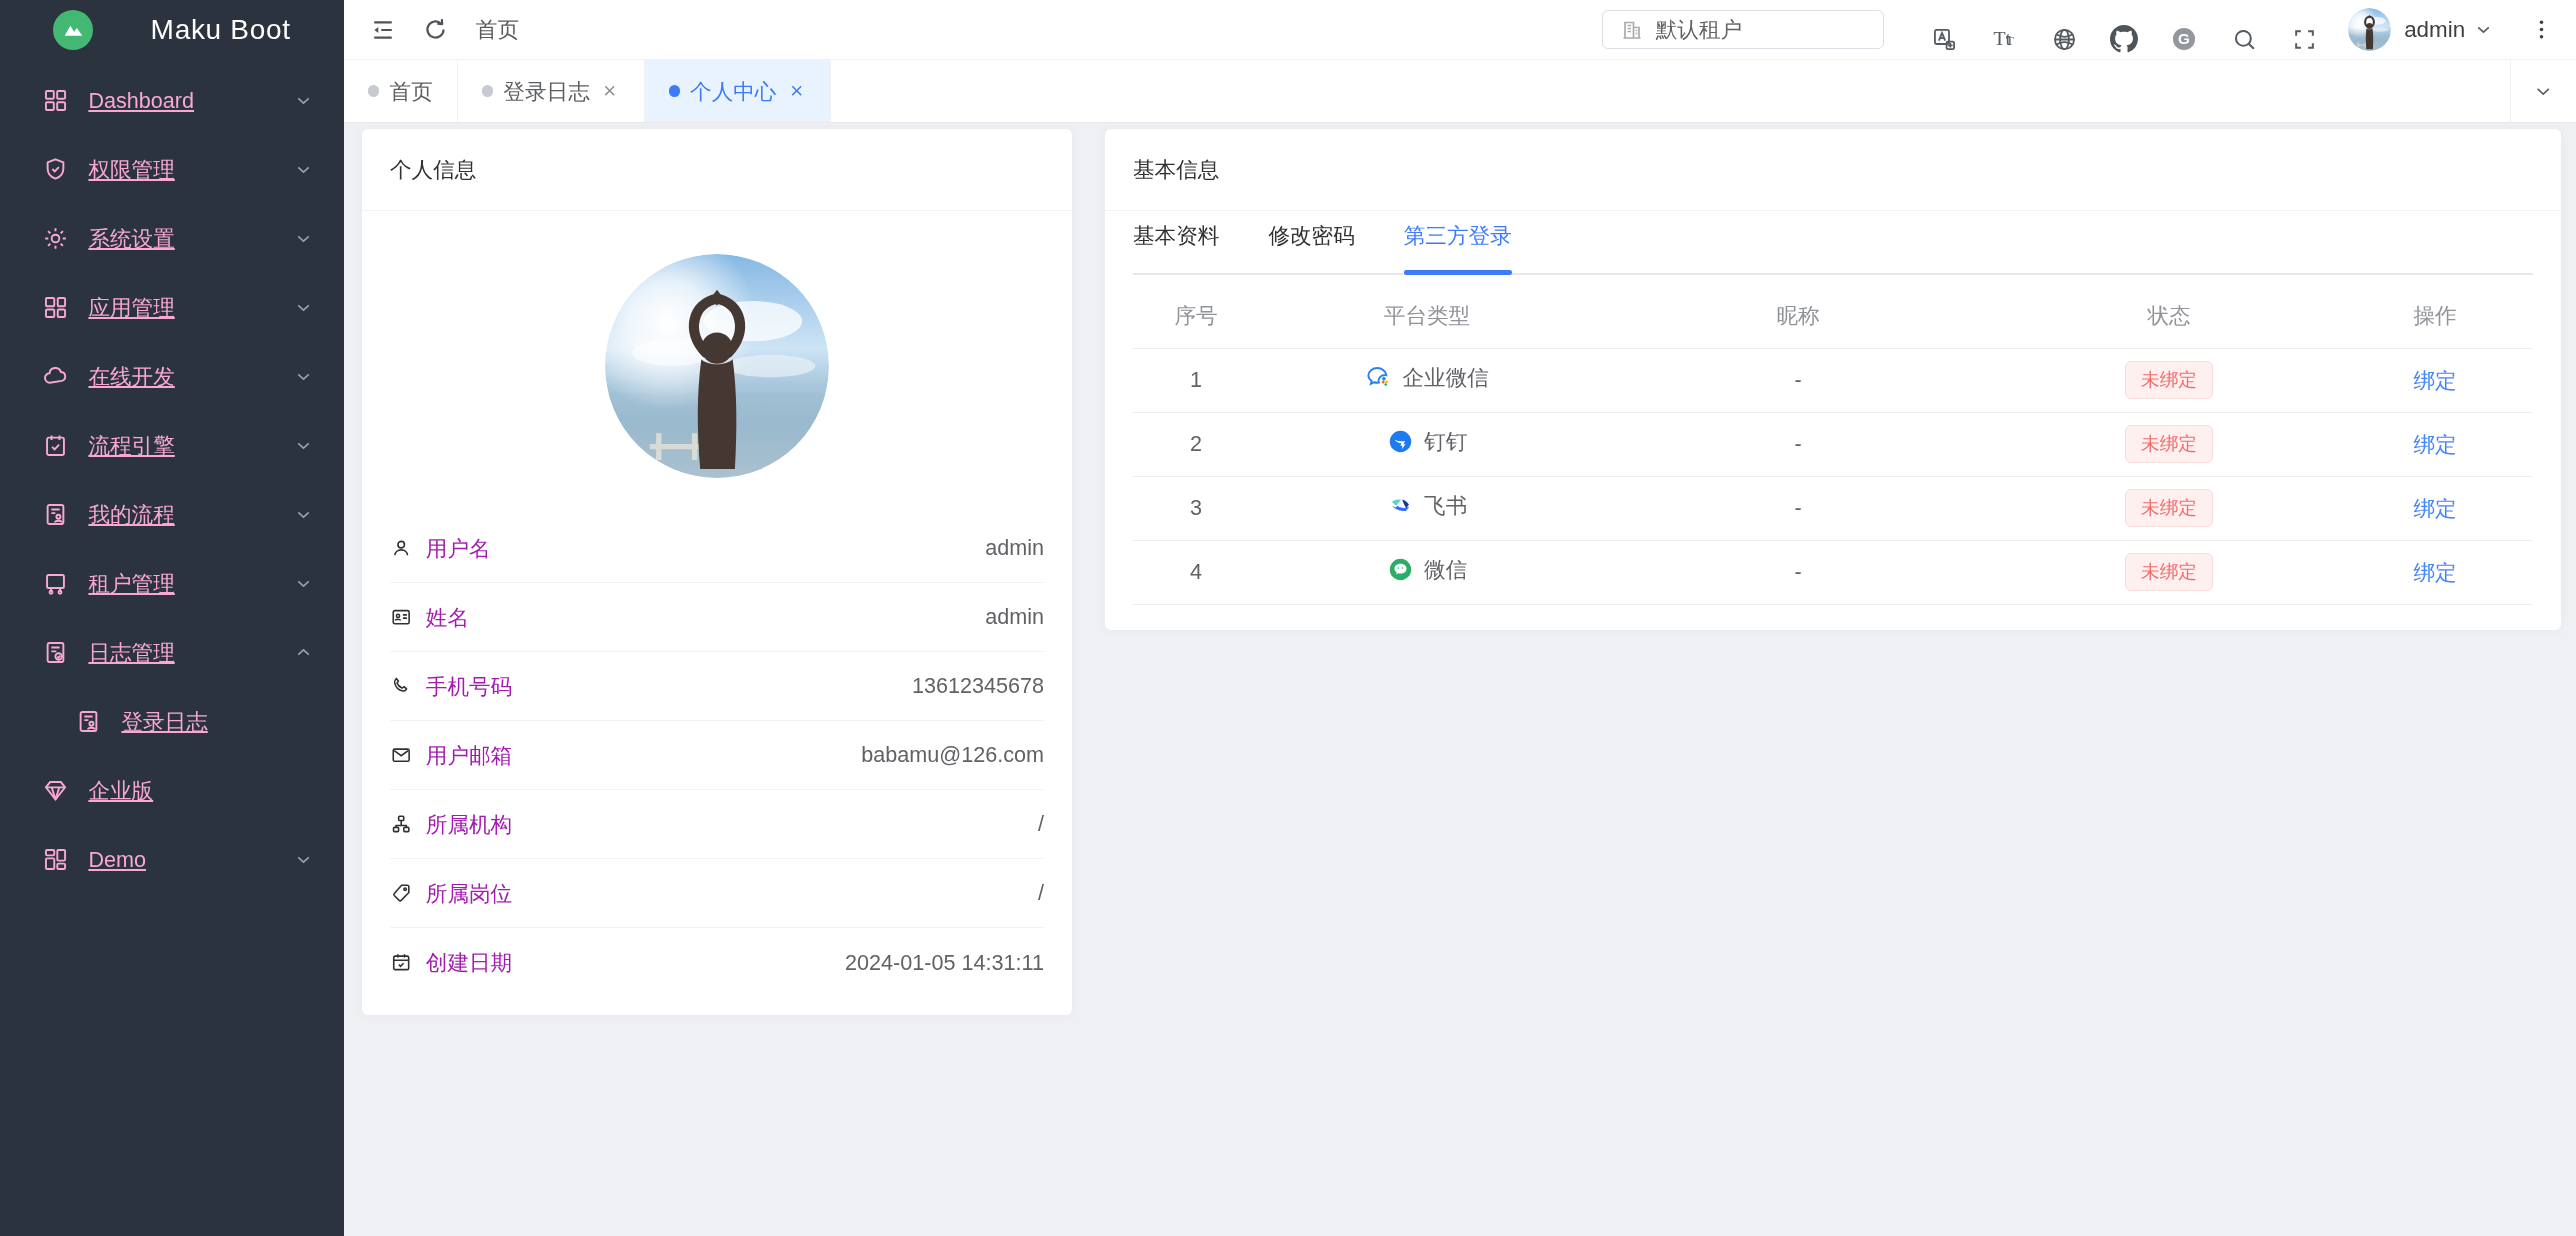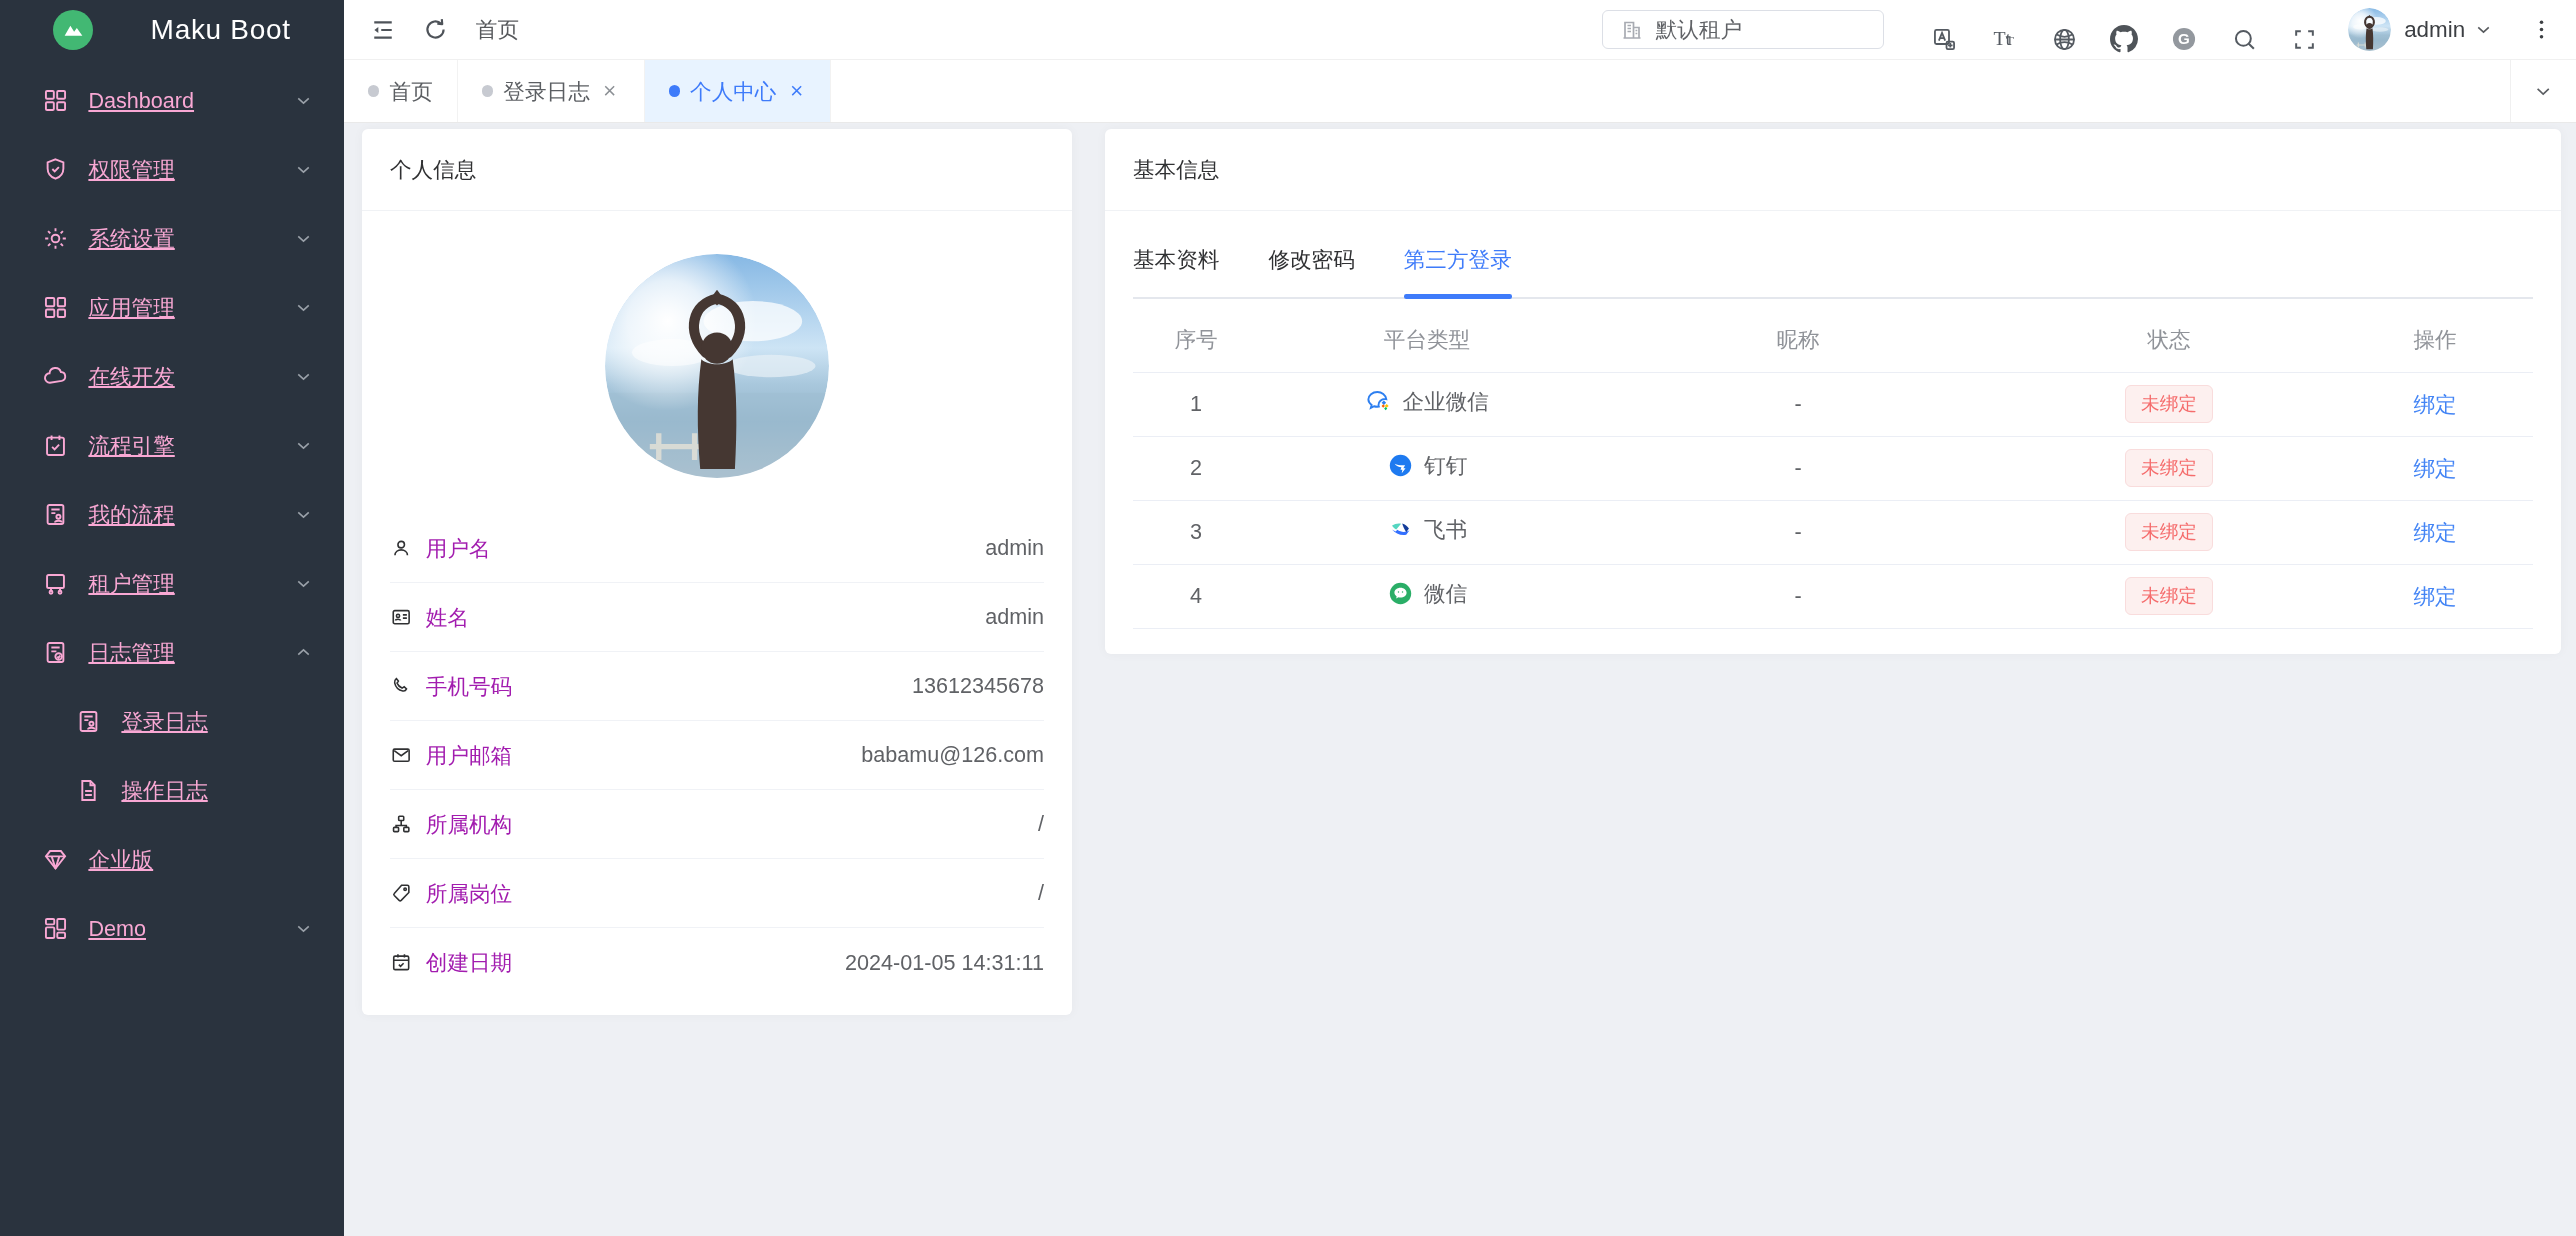--- a/index.html
+++ b/index.html
@@ -56,21 +56,21 @@
   .avatar-lg { width:224px; height:224px; border-radius:50%; overflow:hidden; }
   .fields { padding:0 28px 18px; }
   .field-row { height:69px; display:flex; align-items:center; justify-content:space-between; border-bottom:1.5px solid #f0f2f6; font-size:21.6px; }
   .field-row:last-child { border-bottom:none; }
   .field-label { display:flex; align-items:center; gap:13.4px; color:#a21caf; }
   .field-label .ficon { width:22.4px; height:22.4px; color:#303133; }
   .field-value { color:#606266; }
 
   .info-card { flex:1; min-width:0; }
   .info-body { padding:10.4px 28px 25px; }
-  .ep-tabs { margin-top:24px; display:flex; gap:49px; border-bottom:2.2px solid #e4e7ed; }
+  .ep-tabs { display:flex; gap:49px; border-bottom:2.2px solid #e4e7ed; }
   .ep-tab { position:relative; padding-bottom:22.4px; font-size:21.6px; color:#303133; cursor:pointer; }
   .ep-tab.active { color:#3e7bfa; }
   .ep-tab.active::after { content:""; position:absolute; left:0; right:0; bottom:-2.2px; height:4.5px; background:#3e7bfa; border-radius:2.2px; }
 
   table.bind-table { width:100%; border-collapse:collapse; margin-top:7.5px; font-size:21.6px; }
   .bind-table th { height:66px; font-weight:400; color:#909399; border-bottom:1.5px solid #ebeef5; text-align:center; }
   .bind-table td { height:64px; color:#606266; border-bottom:1.5px solid #ebeef5; text-align:center; }
   .platform-cell { display:inline-flex; align-items:center; gap:10.4px; }
   .platform-cell .picon { width:27px; height:27px; }
   .status-badge { display:inline-block; padding:6.7px 15px; font-size:18.6px; color:#f56c6c; background:#fdf0ef; border:1.5px solid #f9dcdc; border-radius:6px; line-height:1.2; }
@@ -236,28 +236,20 @@
       <div class="nav-item child">
         <svg class="nicon" viewBox="0 0 24 24" fill="none" stroke="currentColor" stroke-width="1.7">
             <rect x="5" y="3.5" width="14" height="17" rx="1.6"></rect>
             <path d="M8.3 7.5h7.4 M8.3 10.8h3.6"></path>
             <circle cx="14.6" cy="14" r="1.8"></circle>
             <path d="M11.6 19 c0 -2 6 -2 6 0"></path>
           </svg>
         <span class="nlabel">登录日志</span>
       </div>
 
-      <div class="nav-item child">
-        <svg class="nicon" viewBox="0 0 24 24" fill="none" stroke="currentColor" stroke-width="1.7">
-            <path d="M6.5 3.5 h7.2 l3.8 3.8 V20.5 H6.5 Z"></path>
-            <path d="M13.7 3.5 v3.8 h3.8"></path>
-            <path d="M9 12.5h6 M9 16h6"></path>
-          </svg>
-        <span class="nlabel">操作日志</span>
-      </div>
 
       <div class="nav-item">
         <svg class="nicon" viewBox="0 0 24 24" fill="none" stroke="currentColor" stroke-width="1.7">
             <path d="M7.2 4.5 h9.6 l3.7 4.7 L12 20 L3.5 9.2 Z"></path>
             <path d="M3.5 9.2 h17 M12 20 L8.6 9.2 M12 20 L15.4 9.2"></path>
           </svg>
         <span class="nlabel">企业版</span>
       </div>
 
       <div class="nav-item">

